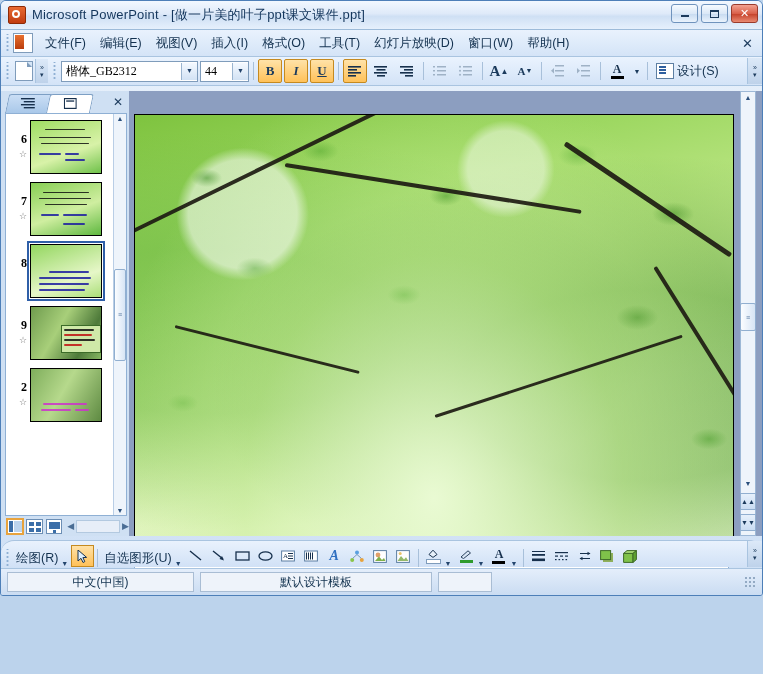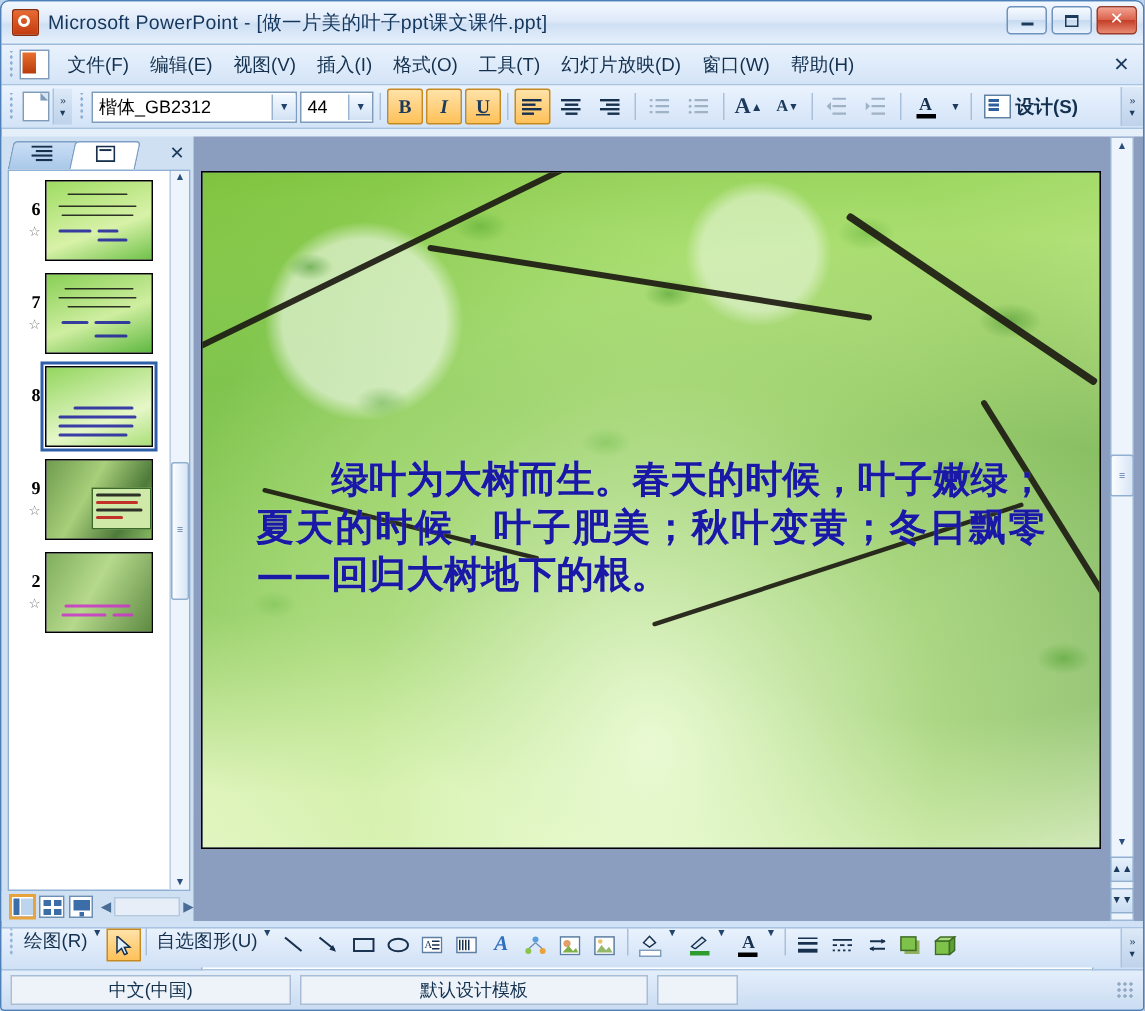--- a/index.html
+++ b/index.html
@@ -3,21 +3,21 @@
 <meta charset="utf-8">
 <style>
   html,body{margin:0;padding:0;}
   body{
     width:763px;height:674px;overflow:hidden;
     font-family:"Liberation Sans","DejaVu Sans",sans-serif;
     font-size:12px;
     background:#bcd3ec;
   }
   .app{
-    position:relative;width:763px;height:674px;box-sizing:border-box;
+    position:relative;width:763px;height:596px;box-sizing:border-box;
     background:linear-gradient(180deg,#e8f1fb 0%,#cfe0f5 100%);
     border:1px solid #4d7fb8;border-radius:6px 6px 3px 3px;
     overflow:hidden;
   }
 
   
   .titlebar{
     height:28px;position:relative;
     background:linear-gradient(180deg,#f2f8ff 0%,#dfeaf9 45%,#cfe0f4 55%,#e6f0fc 100%);
     border-bottom:1px solid #9dbbd9;
@@ -87,42 +87,42 @@
     font-size:13px;color:#1b3a5c;border:1px solid transparent;border-radius:2px;
   }
   .tb-btn.active{
     background:linear-gradient(180deg,#ffe2a8 0%,#ffc159 100%);
     border:1px solid #c58a20;
   }
   .tb-btn.dis{color:#a8b8c8;}
   .sep{width:1px;height:18px;background:#a8c0da;margin:0 3px;flex:0 0 auto;}
   .combo{
     height:19px;border:1px solid #7f9cbb;background:#fff;display:flex;align-items:center;
-    flex:0 0 auto;margin:0 1px;
+    flex:0 0 auto;margin:0 1px;font-family:Liberation Serif, serif;
   }
   .combo .val{padding:0 4px;font-size:12px;color:#000;white-space:nowrap;overflow:hidden;}
   .combo .arrow{
     width:15px;height:17px;margin-left:auto;flex:0 0 auto;
     background:linear-gradient(180deg,#f4f9ff,#d2e2f4);
     border-left:1px solid #9ab4cf;display:flex;align-items:center;justify-content:center;
     font-size:7px;color:#21426a;
   }
   .font-combo{width:135px;}
   .size-combo{width:47px;}
   .new-doc{
     width:16px;height:18px;background:#fff;border:1px solid #7f9cbb;position:relative;margin:0 2px;
   }
   .new-doc:after{content:"";position:absolute;right:0;top:0;border-top:5px solid #d6e6f7;border-left:5px solid #7f9cbb;}
   .ovf{
     width:14px;height:26px;margin-left:auto;flex:0 0 auto;
     background:linear-gradient(180deg,#dce9f8,#bed2ea);
     display:flex;flex-direction:column;align-items:center;justify-content:center;gap:1px;
     font-size:7px;color:#1b3a5c;border-left:1px solid #a9c4e0;
   }
-  .design-btn{display:flex;align-items:center;gap:3px;padding:0 5px;font-size:12.5px;color:#13314f;white-space:nowrap;font-weight:bold;}
+  .design-btn{display:flex;align-items:center;gap:3px;padding:0 5px;font-size:12.5px;color:#13314f;white-space:nowrap;}
   .design-ico{width:16px;height:14px;background:#fff;border:1px solid #5d7fa3;position:relative;}
   .design-ico:after{content:"";position:absolute;left:2px;top:2px;width:7px;height:2px;background:#2f5f9e;box-shadow:0 3px 0 #2f5f9e,0 6px 0 #2f5f9e;}
 
   
   .workarea{position:absolute;left:0;right:0;top:90px;bottom:59px;display:flex;}
 
   
   .thumbpane{width:128px;flex:0 0 auto;display:flex;flex-direction:column;background:#cfe0f3;}
   .thumbtabs{height:22px;display:flex;align-items:flex-end;padding-left:6px;gap:0;position:relative;}
   .ttab{
@@ -229,21 +229,21 @@
   .notes{
     position:absolute;left:133px;right:33px;bottom:1px;height:30px;
     background:#fff;border:1px solid #8fb0d4;font-size:12px;color:#333;
     padding:4px 5px;box-sizing:border-box;
   }
 
   
   .drawbar{
     position:absolute;left:0;right:0;bottom:28px;height:26px;
     background:linear-gradient(180deg,#e9f2fd 0%,#d1e1f6 100%);
-    border-top:1px solid #a9c4e0;display:flex;align-items:flex-start;
+    border-top:1px solid #a9c4e0;display:flex;align-items:flex-end;border-radius:13px;
   }
   .dlabel{font-size:12.5px;color:#13314f;padding:0 3px;white-space:nowrap;}
   .dcaret{font-size:7px;color:#23456d;padding-right:3px;}
   .dbtn{
     width:21px;height:20px;display:flex;align-items:center;justify-content:center;
     font-size:12px;color:#1b3a5c;flex:0 0 auto;position:relative;border:1px solid transparent;
   }
   .dbtn.active{background:linear-gradient(180deg,#ffe2a8,#ffc159);border:1px solid #c58a20;}
   .colr{display:flex;flex-direction:column;align-items:center;justify-content:center;line-height:1;}
   .colr .ul{width:13px;height:3px;margin-top:1px;}
@@ -550,23 +550,20 @@
 
     <div class="slidepane">
       <div class="slide">
         <div class="leafdots"></div>
         <div class="branch" style="left:-10px;top:118px;width:330px;height:4px;transform:rotate(-26deg);"></div>
         <div class="branch" style="left:150px;top:48px;width:300px;height:4px;transform:rotate(9deg);"></div>
         <div class="branch" style="left:430px;top:26px;width:200px;height:5px;transform:rotate(34deg);"></div>
         <div class="branch" style="left:520px;top:150px;width:190px;height:4px;transform:rotate(58deg);"></div>
         <div class="branch" style="left:40px;top:210px;width:190px;height:3px;transform:rotate(14deg);"></div>
         <div class="branch" style="left:300px;top:300px;width:260px;height:3px;transform:rotate(-18deg);"></div>
-        <div class="slidetext">
-          <p>绿叶为大树而生。春天的时候，叶子嫩绿；夏天的时候，叶子肥美；秋叶变黄；冬日飘零——回归大树地下的根。</p>
-        </div>
       </div>
 
       <div class="vscroll">
         <div class="ar">▲</div>
         <div class="thumb">≡</div>
         <div class="spacer"></div>
         <div class="ar">▼</div>
         <div class="navbtn">▲▲</div>
         <div class="navbtn">▼▼</div>
         <div style="height:4px;"></div>

